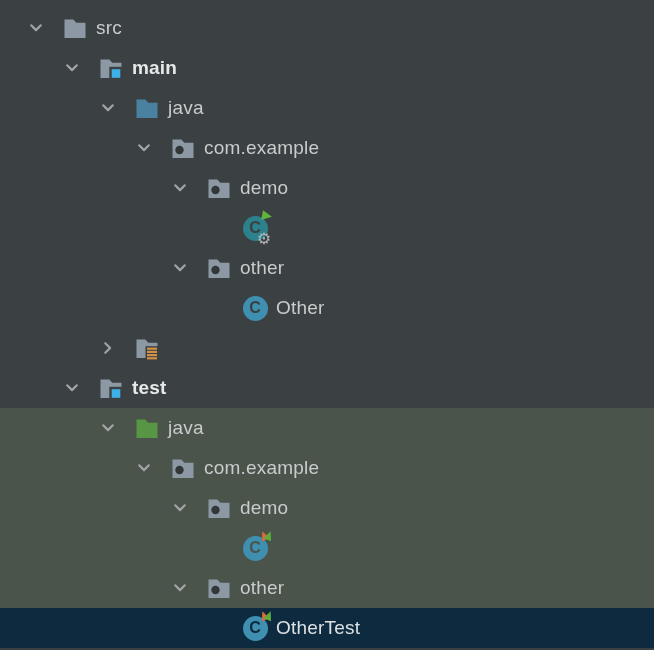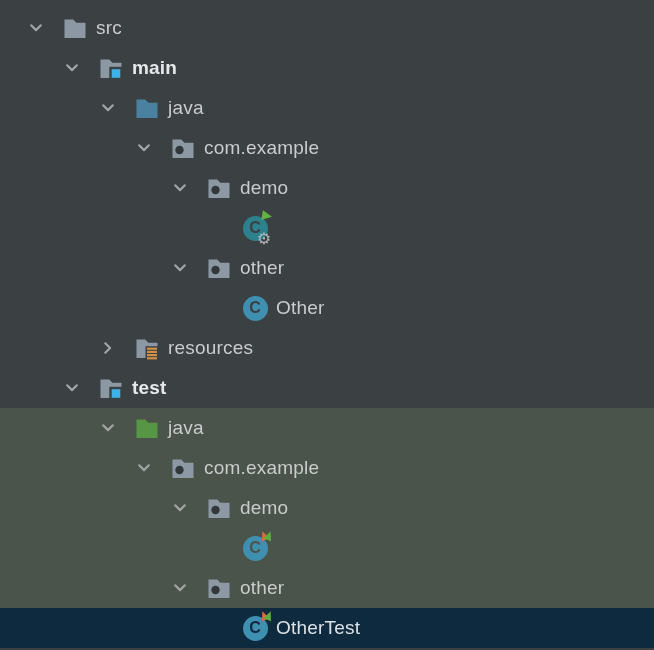--- a/index.html
+++ b/index.html
@@ -168,21 +168,20 @@
       <span class="icon">
         <svg width="28" height="28" viewBox="0 0 28 28">
           <path d="M3.5 5.5 h8.8 l3 3.2 H24.5 V24 H3.5 Z" fill="#8C99A4"></path>
           <rect x="12.5" y="12.2" width="13" height="13.6" fill="#3B4043"></rect>
           <rect x="14" y="13.6" width="10" height="2.2" fill="#D39145"></rect>
           <rect x="14" y="16.8" width="10" height="2.2" fill="#D39145"></rect>
           <rect x="14" y="20" width="10" height="2.2" fill="#D39145"></rect>
           <rect x="14" y="23.2" width="10" height="2.2" fill="#D39145"></rect>
         </svg>
       </span>
-      <span class="label">resources</span>
     </div>
     <div class="row default" style="padding-left: 62px; text-align: right;">
       <span class="chevron expanded">
         <svg width="20" height="20" viewBox="0 0 20 20">
           <path d="M5.2 7.3 L10 12.1 L14.8 7.3" fill="none" stroke="#A0A4A7" stroke-width="2.2" stroke-linecap="round" stroke-linejoin="round"></path>
         </svg>
       </span>
       <span class="icon">
         <svg width="28" height="28" viewBox="0 0 28 28">
           <path d="M3.5 5.5 h8.8 l3 3.2 H24.5 V24 H3.5 Z" fill="#8C99A4"></path>

